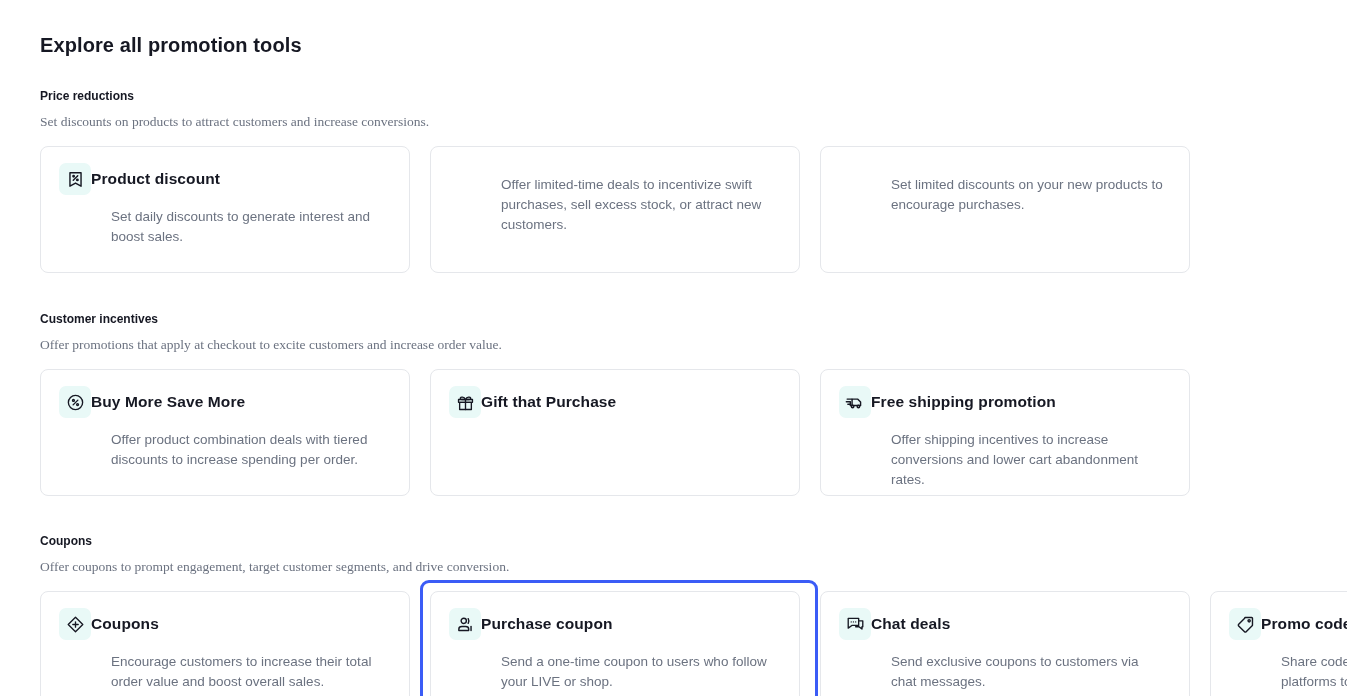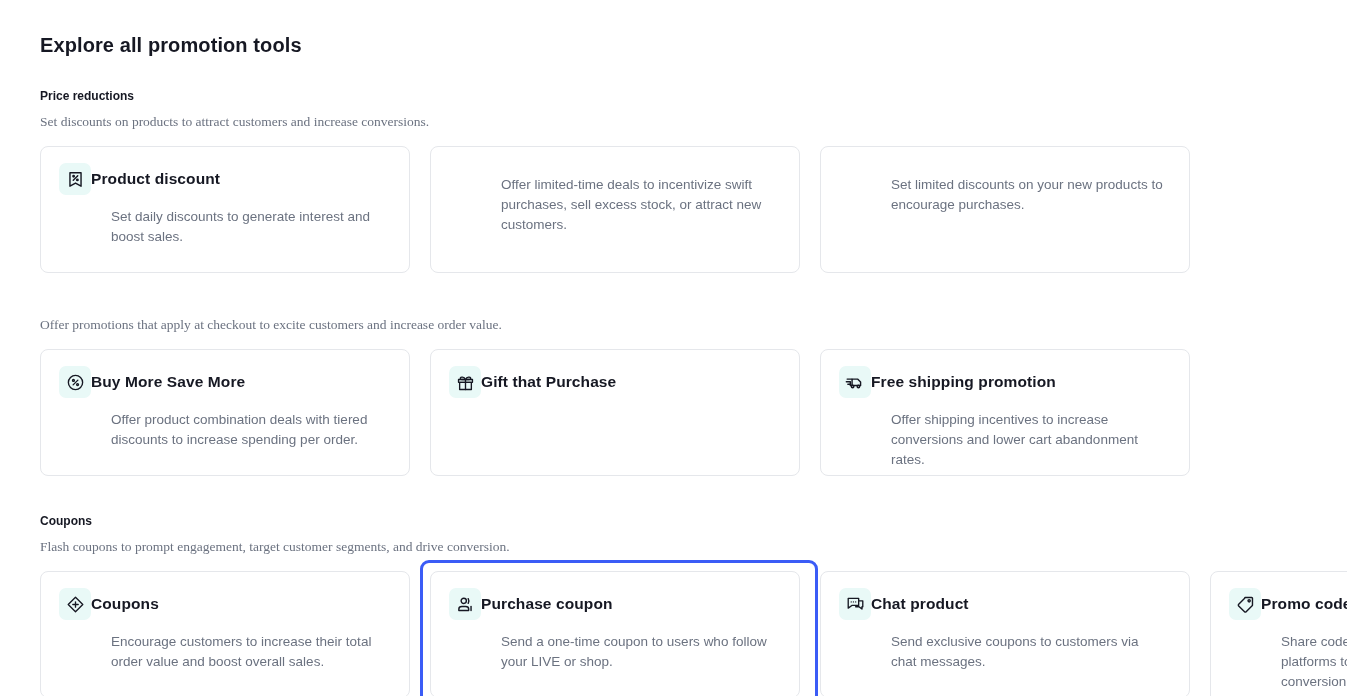--- a/index.html
+++ b/index.html
@@ -180,20 +180,21 @@
         <div class="card">
           <p class="card-desc">Set limited discounts on your new products to encourage purchases.</p>
         </div>
       </div>
 
     </div>
   </div>
 
   <div class="section sec-2">
     <div class="section-head">
+      <h2 class="section-title">Customer incentives</h2>
       <p class="section-sub">Offer promotions that apply at checkout to excite customers and increase order value.</p>
     </div>
     <div class="card-row">
 
       <div class="card-slot">
         <div class="card">
           <div class="card-head">
             <span class="icon-box">
               <svg width="19" height="19" viewBox="0 0 24 24" fill="none" stroke="#161823" stroke-width="1.7" stroke-linecap="round" stroke-linejoin="round">
                 <circle cx="12" cy="12" r="9"></circle>
@@ -244,21 +245,21 @@
           <p class="card-desc">Offer shipping incentives to increase conversions and lower cart abandonment rates.</p>
         </div>
       </div>
 
     </div>
   </div>
 
   <div class="section sec-3">
     <div class="section-head">
       <h2 class="section-title">Coupons</h2>
-      <p class="section-sub">Flash coupons to prompt engagement, target customer segments, and drive conversion.</p>
+      <p class="section-sub">Offer coupons to prompt engagement, target customer segments, and drive conversion.</p>
     </div>
     <div class="card-row">
 
       <div class="card-slot">
         <div class="card">
           <div class="card-head">
             <span class="icon-box">
               <svg width="19" height="19" viewBox="0 0 24 24" fill="none" stroke="#161823" stroke-width="1.7" stroke-linecap="round" stroke-linejoin="round">
                 <path d="M12 2.8 21.2 12 12 21.2 2.8 12z"></path>
                 <path d="M8.6 12h6.8"></path>
@@ -294,21 +295,21 @@
           <div class="card-head">
             <span class="icon-box">
               <svg width="19" height="19" viewBox="0 0 24 24" fill="none" stroke="#161823" stroke-width="1.7" stroke-linecap="round" stroke-linejoin="round">
                 <path d="M2.8 4.2h13.2v9H7.4l-4.6 3.4v-3.4H2.8z"></path>
                 <path d="M16.8 7.4h4.4v7.4h-1v3l-3.8-3h-4.2"></path>
                 <circle cx="6.6" cy="8.7" r="0.85" fill="#161823" stroke="none"></circle>
                 <circle cx="9.4" cy="8.7" r="0.85" fill="#161823" stroke="none"></circle>
                 <circle cx="12.2" cy="8.7" r="0.85" fill="#161823" stroke="none"></circle>
               </svg>
             </span>
-            <span class="card-title">Chat product</span>
+            <span class="card-title">Chat deals</span>
           </div>
           <p class="card-desc">Send exclusive coupons to customers via chat messages.</p>
         </div>
       </div>
 
       <div class="card-slot clipped">
         <div class="card">
           <div class="card-head">
             <span class="icon-box">
               <svg width="19" height="19" viewBox="0 0 24 24" fill="none" stroke="#161823" stroke-width="1.8" stroke-linecap="round" stroke-linejoin="round">

